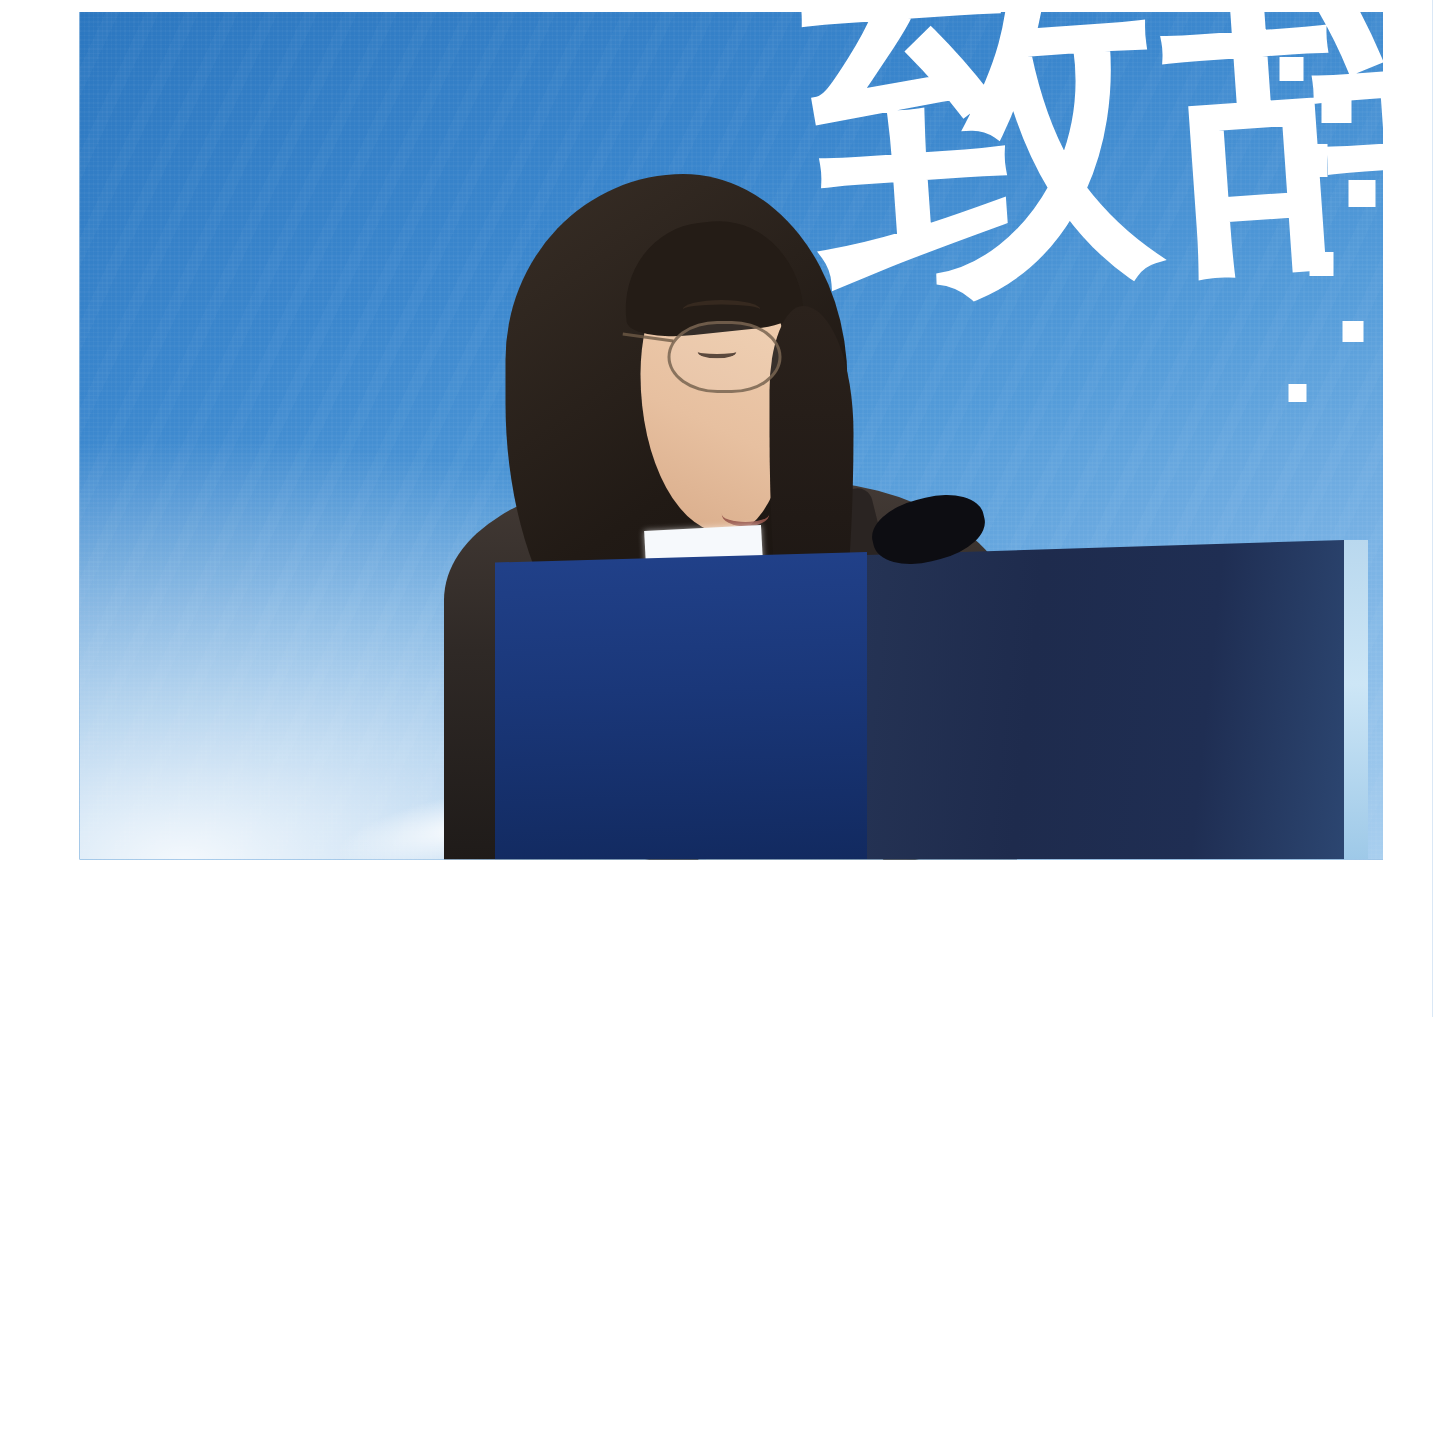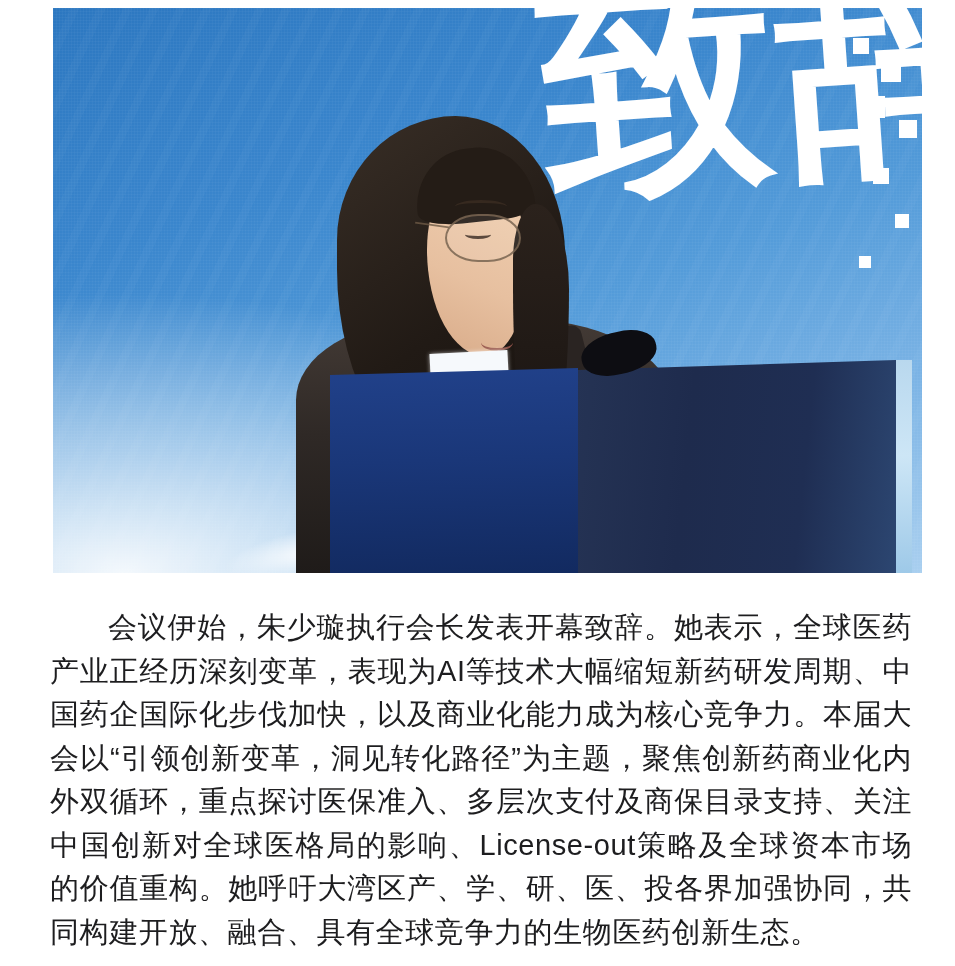--- a/index.html
+++ b/index.html
@@ -128,17 +128,14 @@
       
       
 
       
     </div>
 
     <div class="stage-strip"></div>
     <div class="microphone"></div>
   </div>
 
-  <div class="article">
-    <p>会议伊始，朱少璇执行会长发表开幕致辞。她表示，全球医药产业正经历深刻变革，表现为AI等技术大幅缩短新药研发周期、中国药企国际化步伐加快，以及商业化能力成为核心竞争力。本届大会以“引领创新变革，洞见转化路径”为主题，聚焦创新药商业化内外双循环，重点探讨医保准入、多层次支付及商保目录支持、关注中国创新对全球医格局的影响、License-out策略及全球资本市场的价值重构。她呼吁大湾区产、学、研、医、投各界加强协同，共同构建开放、融合、具有全球竞争力的生物医药创新生态。</p>
-  </div>
 
 </div>
 
 </body></html>

